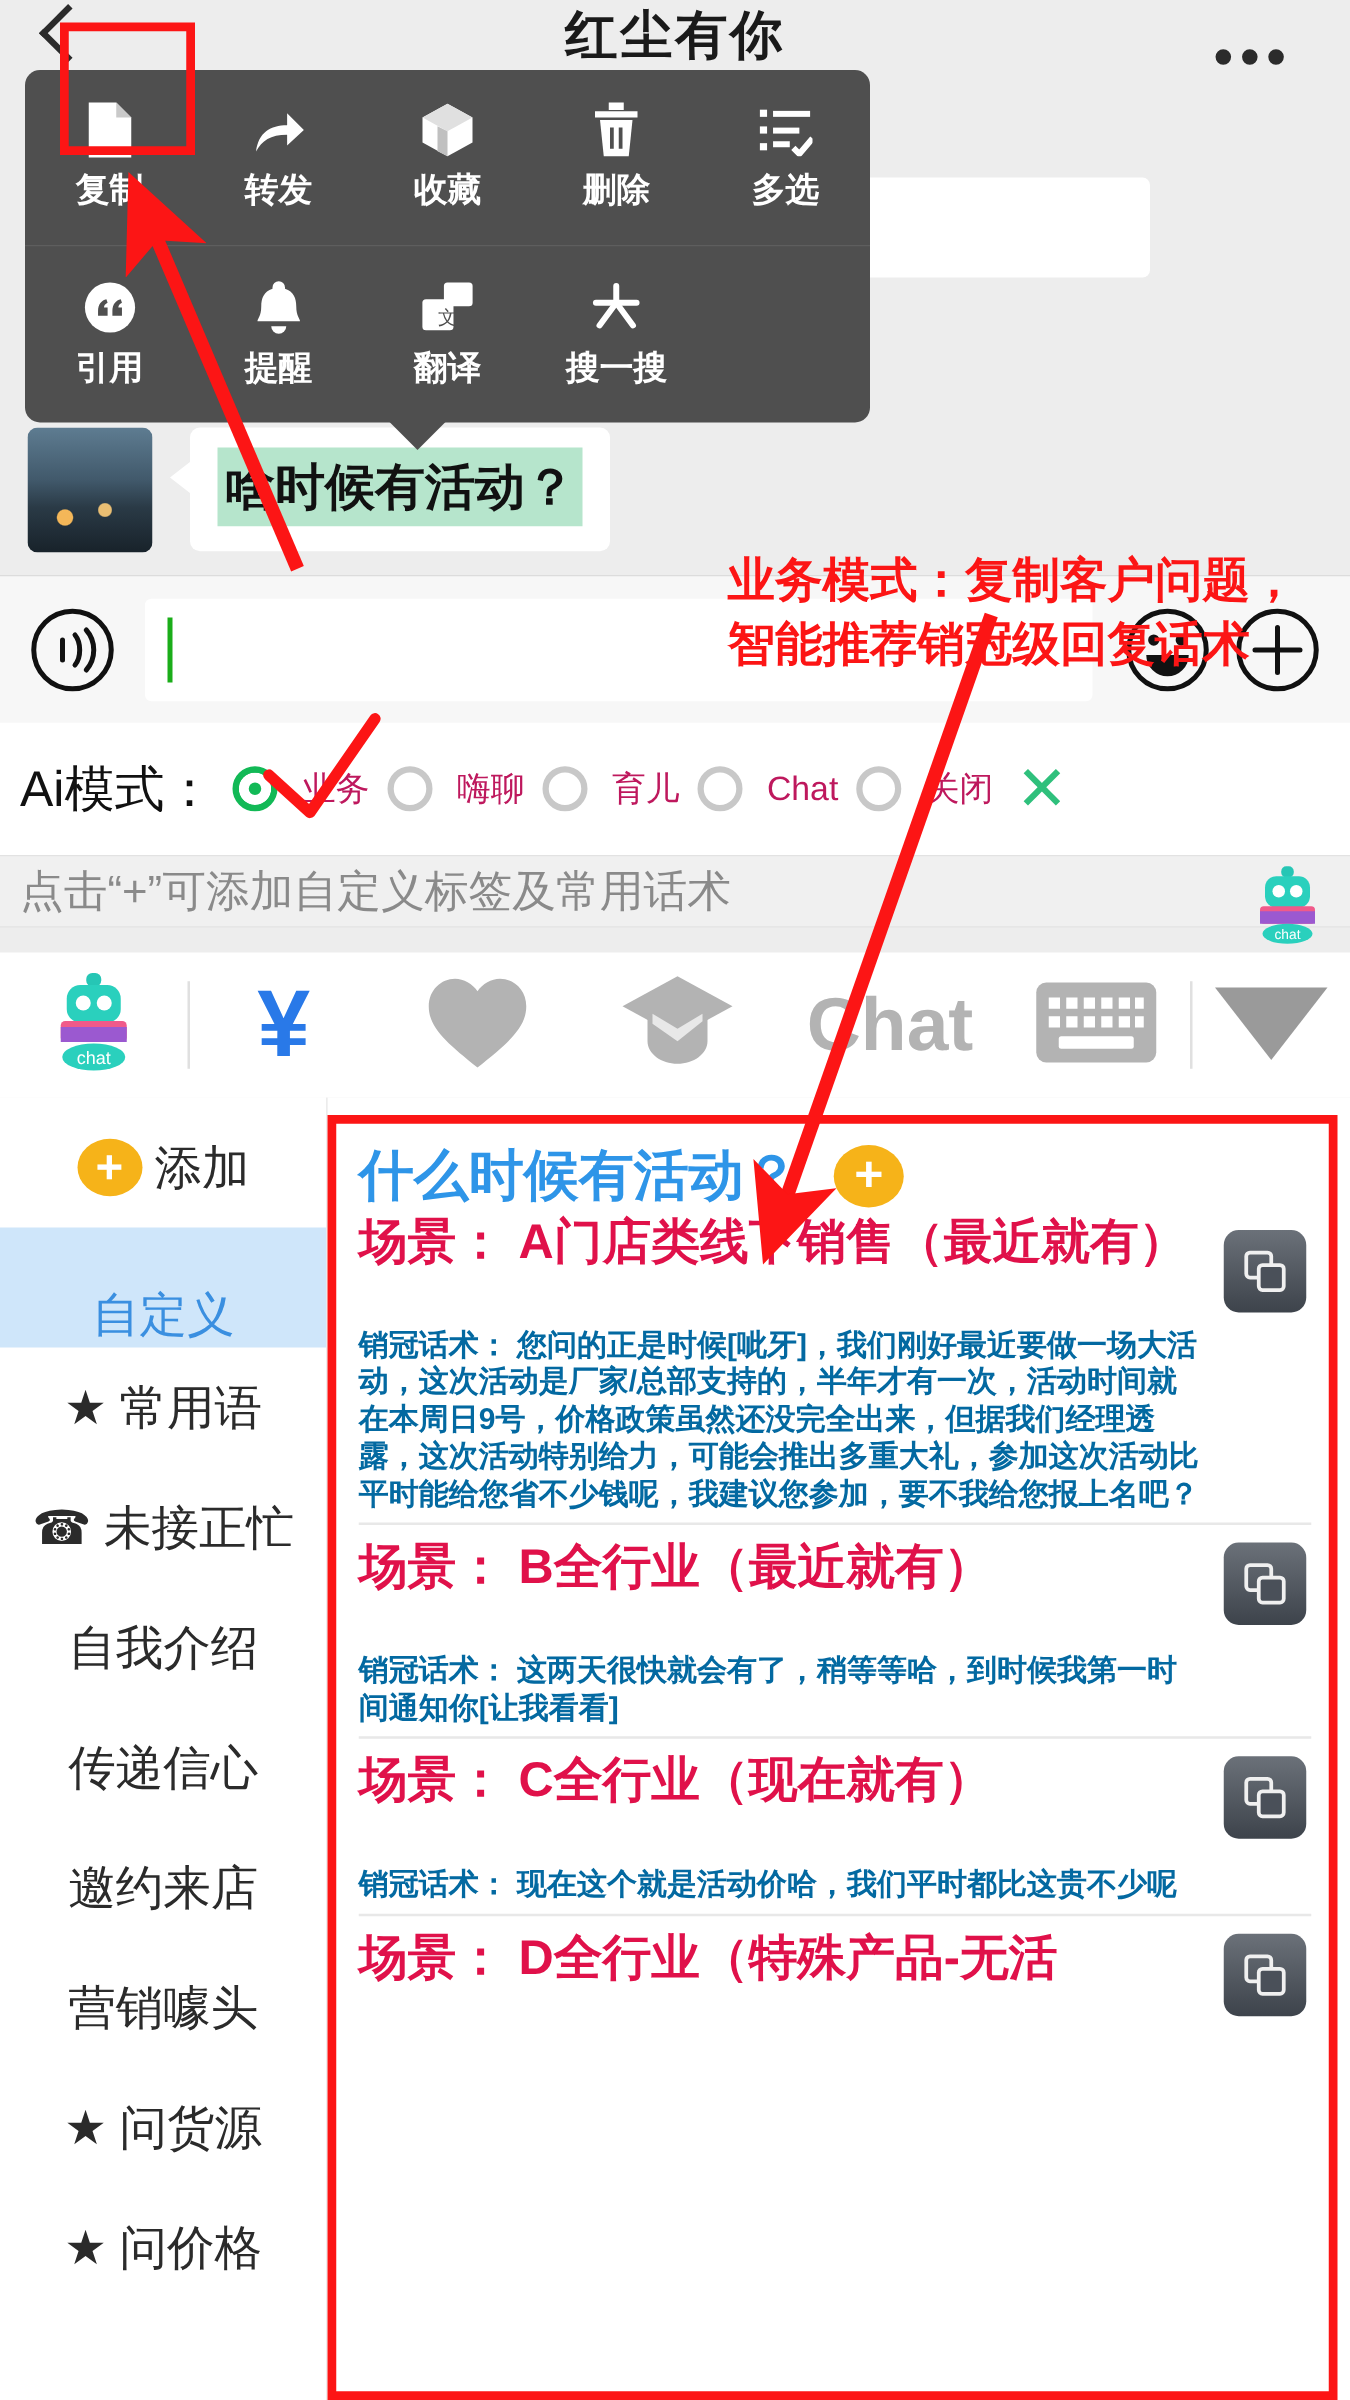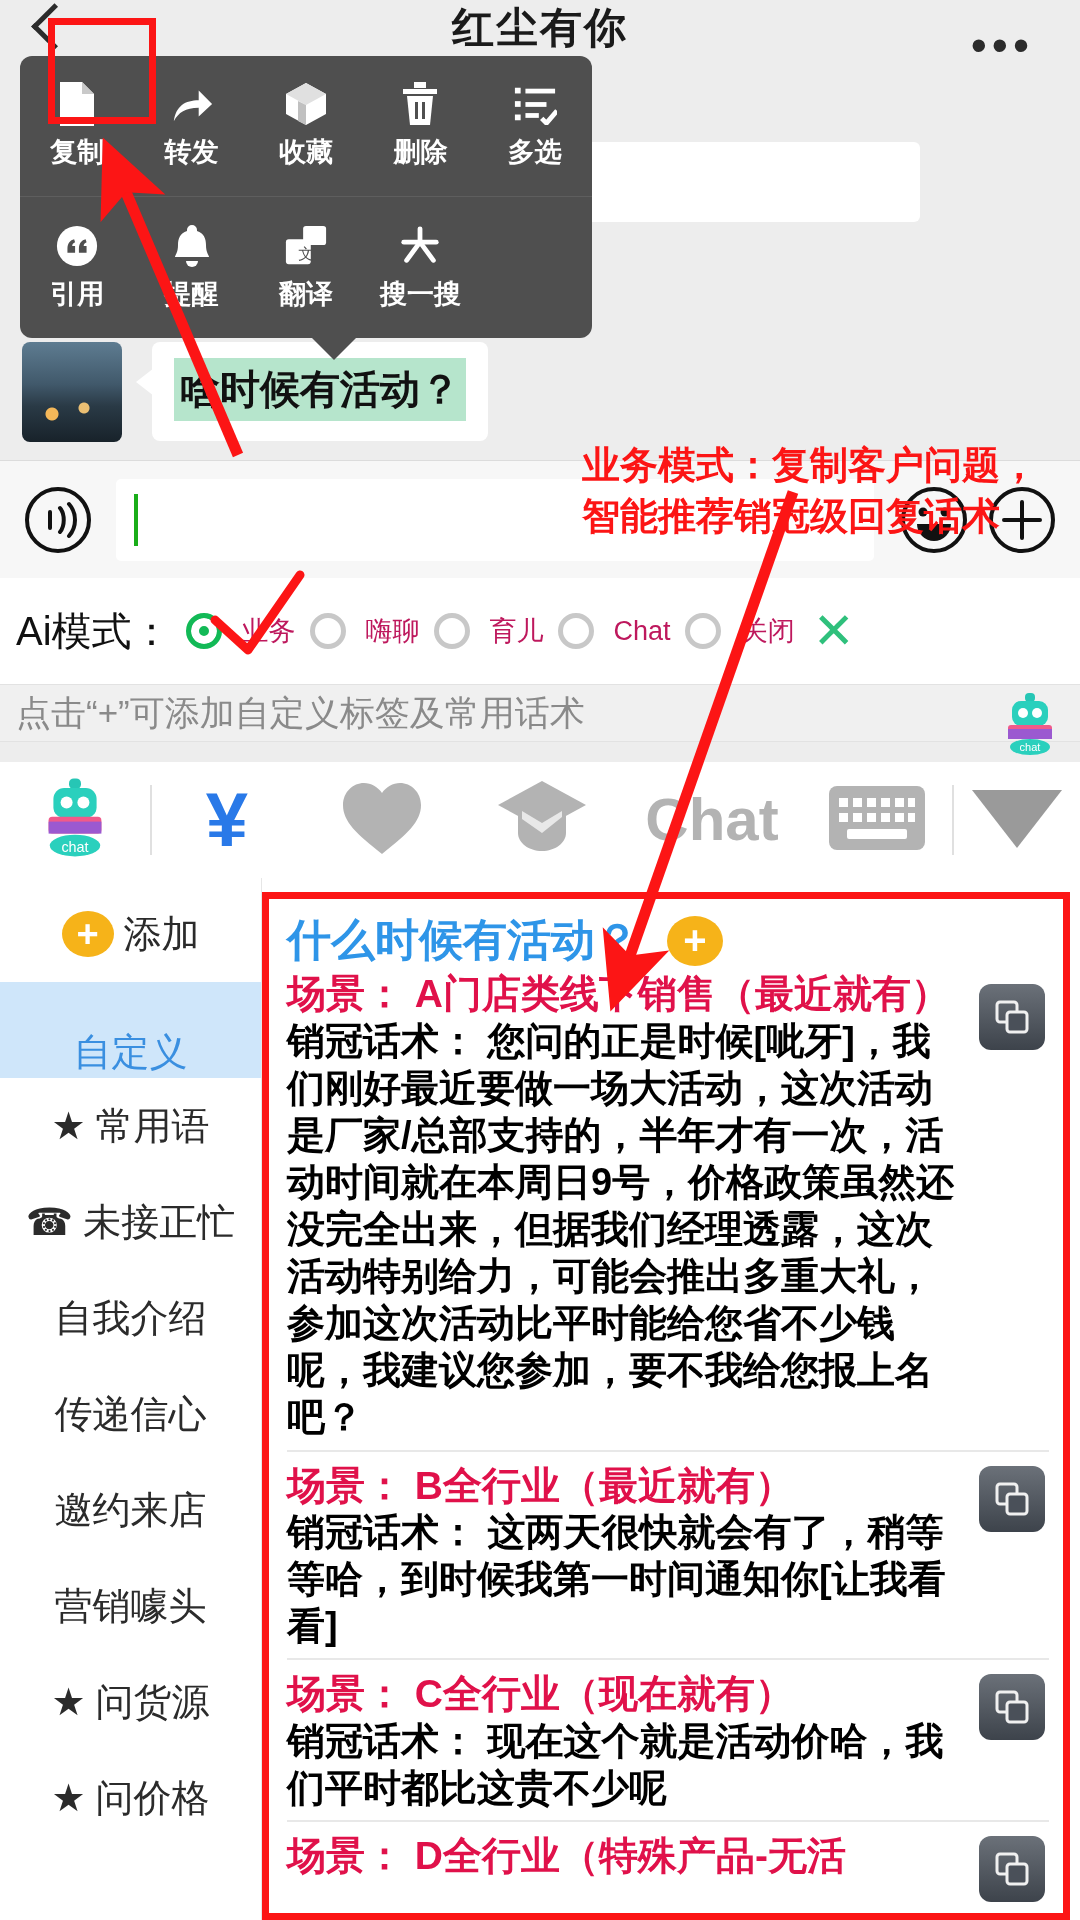--- a/index.html
+++ b/index.html
@@ -63,21 +63,21 @@
     border-top: 14px solid transparent; border-bottom: 14px solid transparent;
     border-right: 18px solid #fff;
   }
   .bubble-text {
     background: #b6e5cc; color: #111; font-size: 40px; font-weight: 600;
     padding: 4px 6px; display: inline-block; white-space: nowrap;
   }
 
   
   .ctx-menu {
-    position: absolute; left: 20px; top: 56px; width: 572px; height: 282px;
+    position: absolute; left: 20px; top: 56px; width: 676px; height: 282px;
     background: #4f4f4f; border-radius: 12px; z-index: 40;
   }
   .ctx-menu::after {
     content: ""; position: absolute; left: 290px; bottom: -22px;
     border-left: 24px solid transparent; border-right: 24px solid transparent;
     border-top: 24px solid #4f4f4f;
   }
   .ctx-row { display: flex; height: 141px; align-items: center; }
   .ctx-row.top { border-bottom: 1px solid #5e5e5e; }
   .ctx-item {
@@ -169,21 +169,21 @@
   .q-title-row { display: flex; align-items: center; gap: 28px; margin-bottom: 0; }
   .q-title { font-size: 44px; font-weight: 700; color: #2e95e8; }
   .q-add {
     width: 56px; height: 50px; border-radius: 50%; background: #f6b319;
     color: #fff; font-size: 40px; font-weight: 700;
     display: flex; align-items: center; justify-content: center; flex: none;
   }
   .scene-block { position: relative; padding-right: 86px; padding-bottom: 8px; }
   .scene-block + .scene-block { border-top: 2px solid #e8e8e8; padding-top: 10px; }
   .scene-head { font-size: 39px; font-weight: 700; color: #e0114a; line-height: 1.22; }
-  .scene-body { font-size: 38px; color: #000000; font-weight: 600; line-height: 1.24; }
+  .scene-body { font-size: 24px; color: #0369a1; font-weight: 600; line-height: 1.24; margin-top: 44px; }
   .copy-btn {
     position: absolute; right: 4px; top: 14px; width: 66px; height: 66px;
     border-radius: 12px; background: linear-gradient(#6b7179, #3d434b);
     display: flex; align-items: center; justify-content: center;
   }
 
   
   .overlay { position: absolute; left: 0; top: 0; width: 1080px; height: 1920px; pointer-events: none; z-index: 60; }
   .annot-text {
     position: absolute; left: 582px; top: 440px; color: #fc1515;

